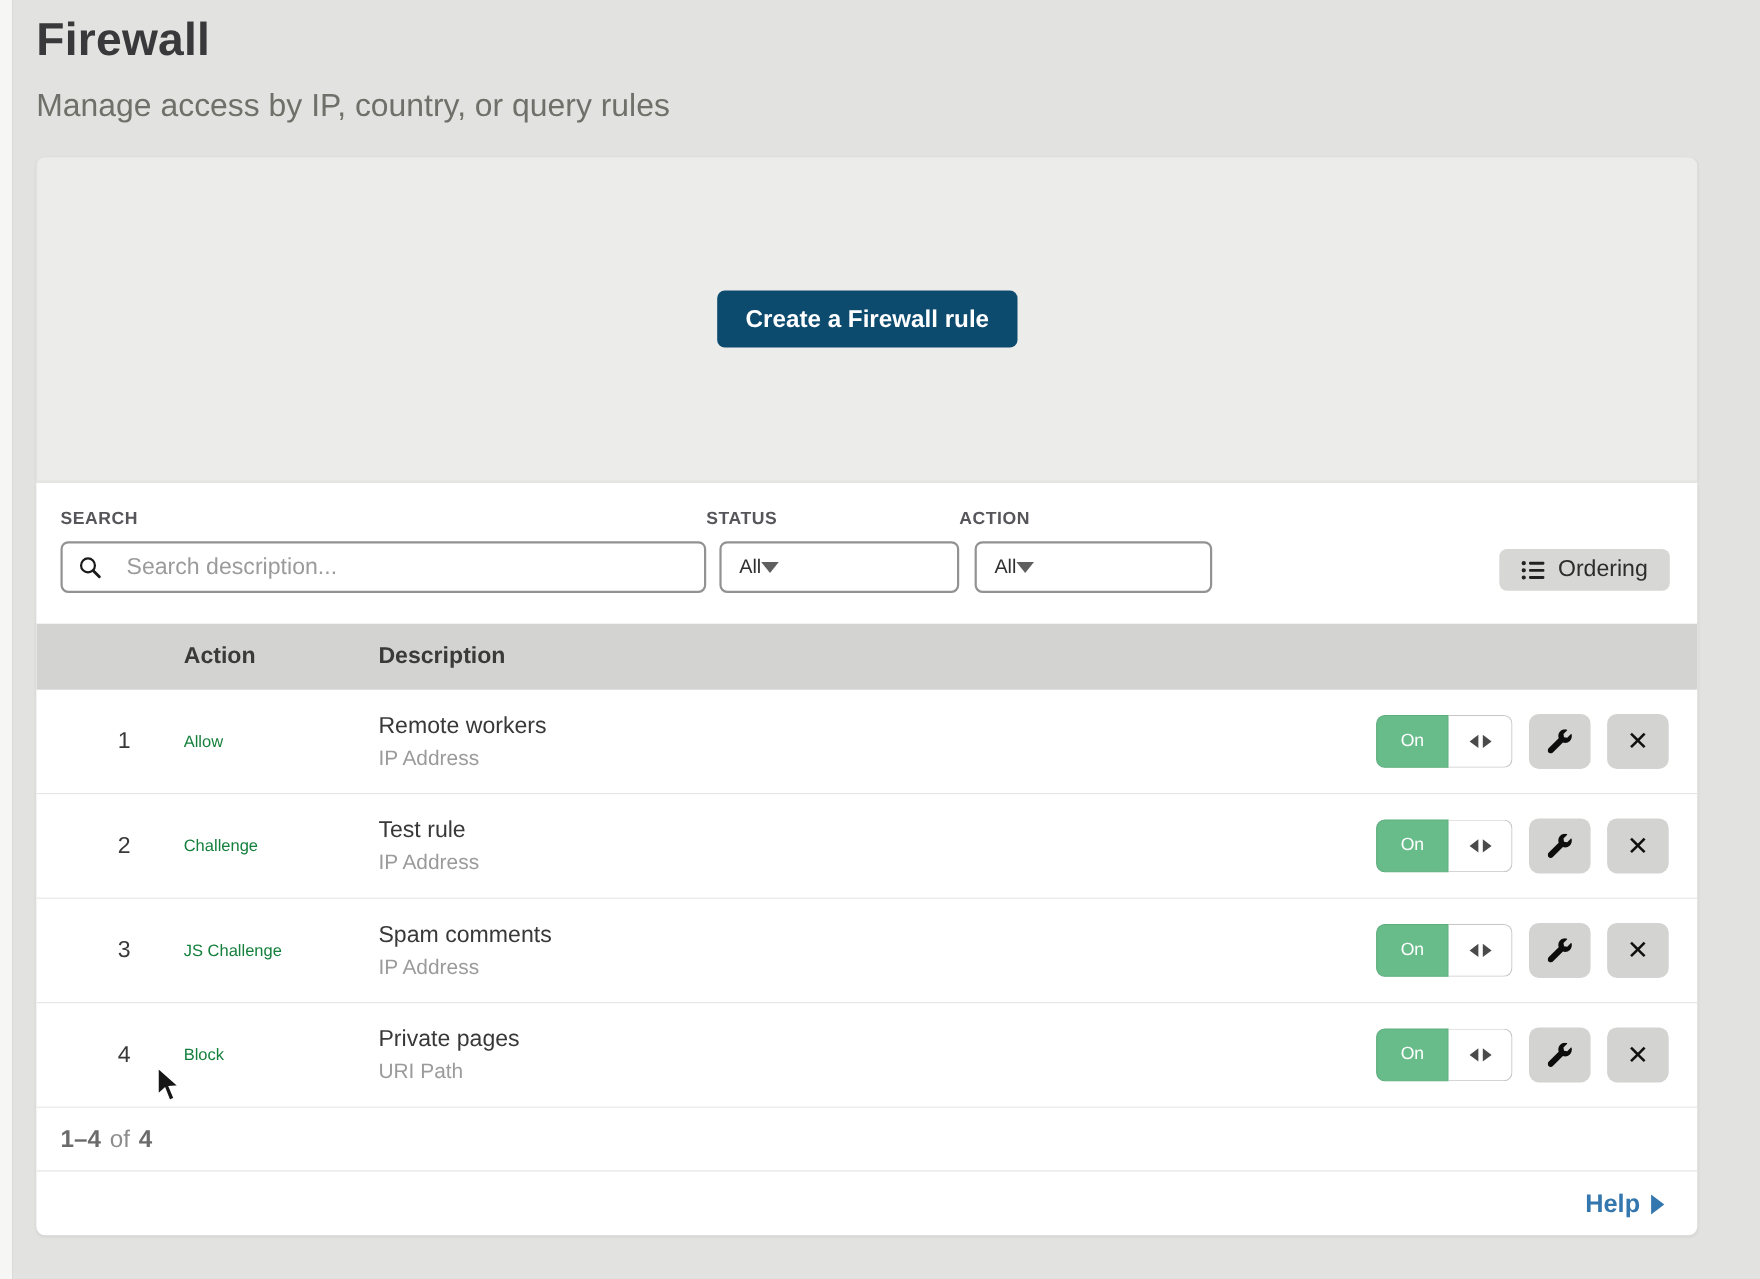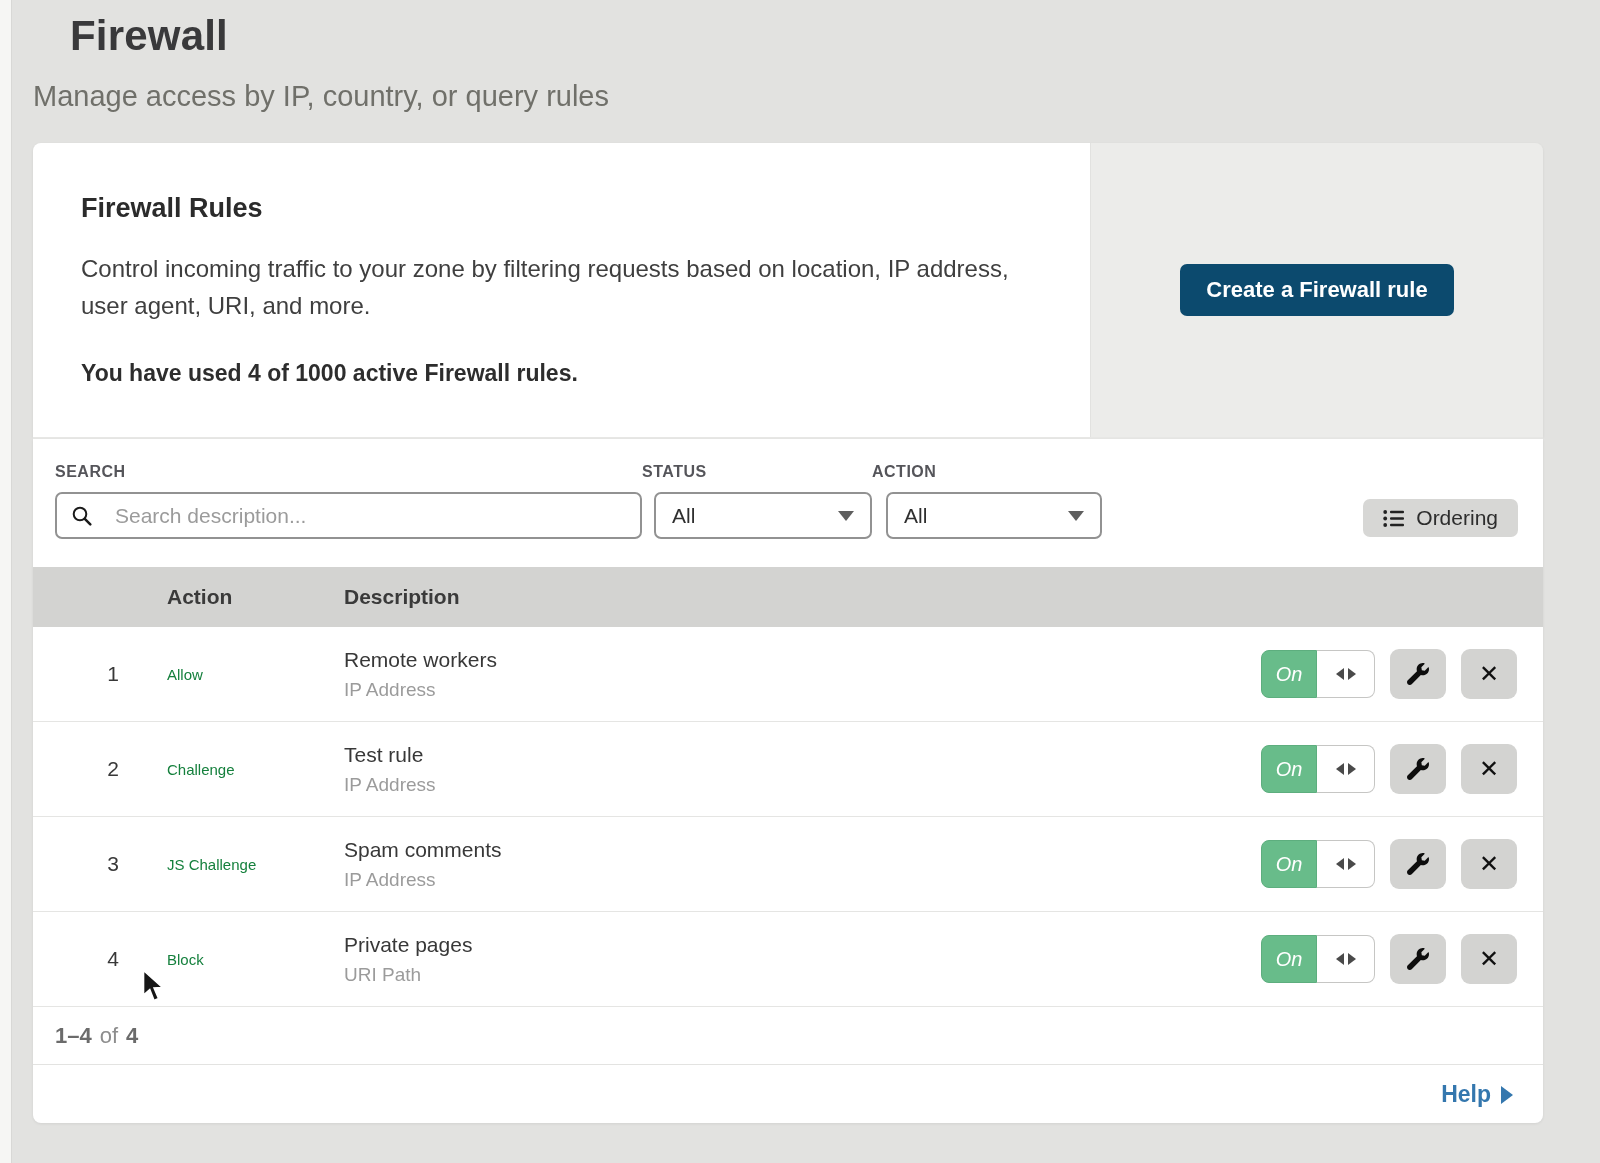--- a/index.html
+++ b/index.html
@@ -10,21 +10,21 @@
     position: relative;
     color: #383838;
   }
   .left-strip {
     position: absolute; left: 0; top: 0; width: 12px; height: 100%;
     background: #f6f6f4; border-right: 1px solid #d8d8d6;
   }
   .content { position: absolute; left: 33px; top: 0; width: 1510px; }
 
   
-  .page-title { margin-top: 12px; font-size: 42px; font-weight: 600; color: #39393b; letter-spacing: 0.2px; margin-left: 37px; }
+  .page-title { margin-top: 12px; font-size: 42px; font-weight: 600; color: #39393b; letter-spacing: 0.2px; }
   .page-subtitle { margin-top: 20px; font-size: 29px; font-weight: 400; color: #70706a; }
 
   
   .card-top {
     margin-top: 30px; height: 294px; display: flex;
     border-radius: 8px 8px 0 0; overflow: hidden;
     box-shadow: 0 1px 3px rgba(0,0,0,0.07);
   }
   .card-top-left { width: 1057px; background: #ffffff; padding: 50px 48px; }
   .card-heading { font-size: 27px; font-weight: 700; color: #2b2b2b; }
@@ -56,22 +56,22 @@
     width: 587px; height: 47px; border: 2px solid #929292; border-radius: 7px;
     display: flex; align-items: center; padding: 0 14px; background: #fff;
   }
   .search-box input {
     border: none; outline: none; flex: 1; font-family: inherit;
     font-size: 21px; color: #333; margin-left: 22px; background: transparent;
   }
   .search-box input::placeholder { color: #9b9b9b; }
   .select-box {
     height: 47px; border: 2px solid #929292; border-radius: 7px; background: #fff;
-    display: flex; align-items: center; justify-content: space-between;
-    padding: 0 16px; font-size: 21px; color: #2f2f2f; cursor: pointer;
+    display: flex; align-items: center; justify-content: flex-start;
+    padding: 0 16px; font-size: 18px; color: #2f2f2f; cursor: pointer;
   }
   .select-status { width: 218px; margin-left: 12px; }
   .select-action { width: 216px; margin-left: 14px; }
   .caret-down {
     width: 0; height: 0; border-left: 8px solid transparent;
     border-right: 8px solid transparent; border-top: 10px solid #5f5f5f;
   }
   .ordering-btn {
     margin-left: auto; height: 38px; margin-bottom: 2px;
     background: #d7d7d5; border: none; border-radius: 7px; cursor: pointer;
@@ -89,23 +89,23 @@
   .col-desc { flex: 1; }
   .rule-row { height: 95px; display: flex; align-items: center; border-bottom: 1px solid #e5e5e3; }
   .rule-priority { font-size: 21px; color: #383838; }
   .rule-action { font-size: 15px; color: #15803d; }
   .rule-desc-title { font-size: 21px; color: #383838; }
   .rule-match-type { font-size: 19px; color: #9b9b9b; margin-top: 7px; }
   .row-controls { display: flex; align-items: center; padding-right: 26px; gap: 15px; }
 
   .toggle { display: flex; height: 48px; }
   .toggle-on {
-    width: 56px; border-radius: 8px 0 0 8px; border: 1px solid #5dae7e;
-    color: #ffffff; font-size: 20px; display: flex; align-items: center;
-    justify-content: center; cursor: pointer; font-style: italic;
+    width: 66px; border-radius: 8px 0 0 8px; border: 1px solid #5dae7e;
+    color: #ffffff; font-size: 16px; display: flex; align-items: center;
+    justify-content: center; cursor: pointer;
   }
   .toggle-arrows {
     width: 58px; background: #ffffff; border: 1px solid #c6c6c4; border-left: none;
     border-radius: 0 8px 8px 0; display: flex; align-items: center;
     justify-content: center; gap: 4px; cursor: pointer;
   }
   .tri-left { width: 0; height: 0; border-top: 6px solid transparent; border-bottom: 6px solid transparent; border-right: 8px solid #4a4a4a; }
   .tri-right { width: 0; height: 0; border-top: 6px solid transparent; border-bottom: 6px solid transparent; border-left: 8px solid #4a4a4a; }
 
   .icon-btn {
@@ -129,25 +129,20 @@
 <body>
 
 <div class="left-strip"></div>
 
 <div class="content">
 
   <div class="page-title">Firewall</div>
   <div class="page-subtitle">Manage access by IP, country, or query rules</div>
 
   <div class="card-top">
-    <div class="card-top-left">
-      <div class="card-heading">Firewall Rules</div>
-      <div class="card-description">Control incoming traffic to your zone by filtering requests based on location, IP address, user agent, URI, and more.</div>
-      <div class="card-usage">You have used 4 of 1000 active Firewall rules.</div>
-    </div>
     <div class="card-top-right">
       <button class="create-btn" style="background: #0c4a6e;">Create a Firewall rule</button>
     </div>
   </div>
 
   <div class="seam"></div>
 
   <div class="main-panel">
 
     <div class="filters">

